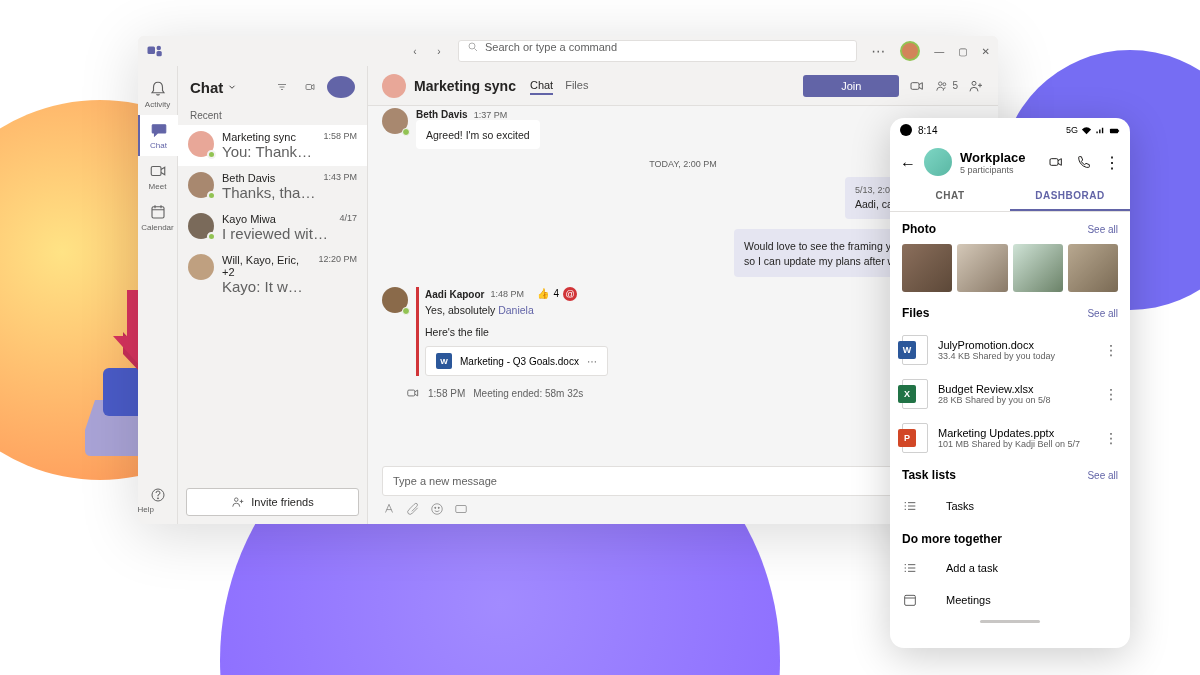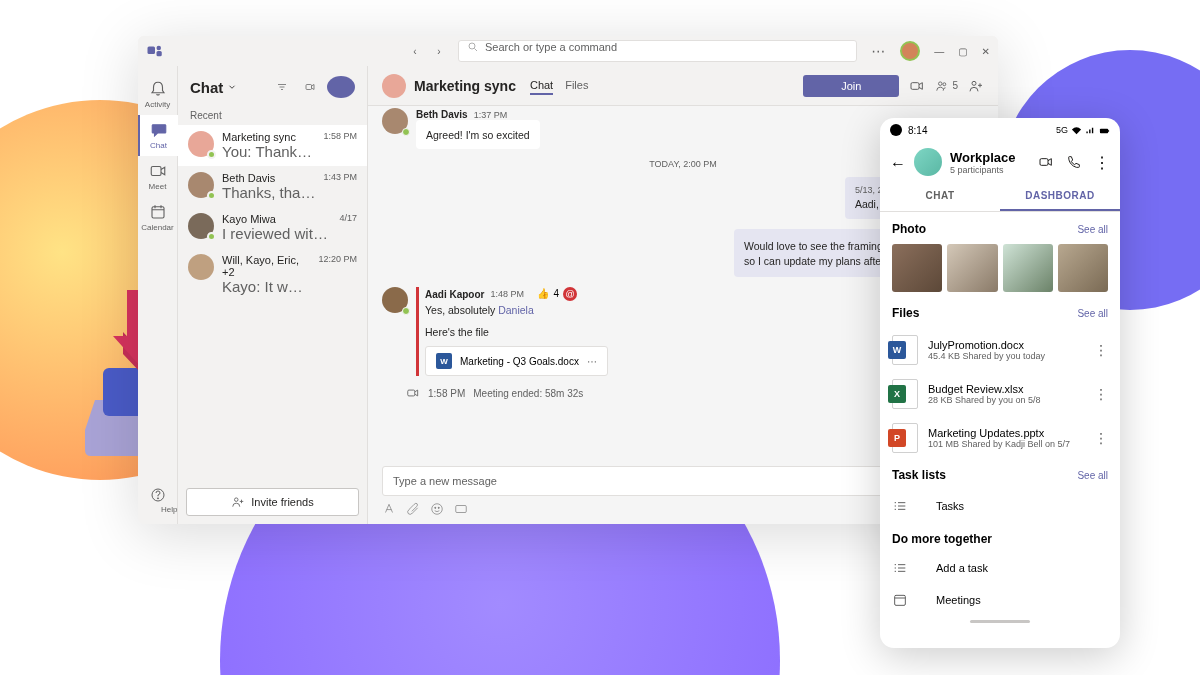--- a/index.html
+++ b/index.html
@@ -28,21 +28,21 @@
 
 .desk-body { display: flex; flex: 1; min-height: 0; }
 
 
 .rail { width: 40px; background: #f3f2f1; border-right: 1px solid #e1dfdd; display: flex; flex-direction: column; align-items: center; padding-top: 8px; }
 .rail-item { width: 40px; text-align: center; padding: 6px 0; color: #616161; font-size: 8px; cursor: pointer; }
 .rail-item.active { border-left: 2px solid #6264a7; background: #fff; color: #6264a7; }
 .rail-item svg { width: 18px; height: 18px; display: block; margin: 0 auto 2px; stroke: currentColor; fill: none; stroke-width: 1.5; }
 .rail-item.active svg { fill: #6264a7; stroke: #6264a7; }
 .rail-spacer { flex: 1; }
-.rail-help { width: 40px; text-align: right; padding: 10px 0; color: #616161; font-size: 8px; }
+.rail-help { width: 40px; text-align: left; padding: 10px 0; color: #616161; font-size: 8px; }
 .rail-help svg { width: 16px; height: 16px; display: block; margin: 0 auto 2px; stroke: currentColor; fill: none; stroke-width: 1.5; }
 
 
 .chatlist { width: 190px; background: #f3f2f1; border-right: 1px solid #e1dfdd; display: flex; flex-direction: column; }
 .chatlist-hdr { display: flex; align-items: center; padding: 10px 12px; }
 .chatlist-hdr h2 { font-size: 15px; font-weight: 700; color: #252423; }
 .chatlist-hdr svg.caret { width: 10px; height: 10px; margin-left: 4px; }
 .chatlist-hdr .hdr-actions { margin-left: auto; display: flex; gap: 6px; }
 .hdr-act { width: 22px; height: 22px; border-radius: 50%; display: flex; align-items: center; justify-content: center; font-size: 11px; }
 .hdr-act.compose { background: #6264a7; color: #fff; }
@@ -94,21 +94,21 @@
 .file-attach .word-icon { width: 16px; height: 16px; background: #2b579a; border-radius: 2px; display: flex; align-items: center; justify-content: center; color: #fff; font-size: 8px; font-weight: bold; }
 .meeting-ended { display: flex; align-items: center; gap: 8px; font-size: 10px; color: #616161; margin: 6px 24px; }
 .meeting-ended svg { width: 14px; height: 14px; }
 
 .compose { padding: 8px 14px; }
 .compose-box { background: #fff; border: 1px solid #e1dfdd; border-radius: 3px; padding: 8px 10px; font-size: 11px; color: #616161; }
 .compose-tools { display: flex; gap: 10px; margin-top: 6px; color: #616161; }
 .compose-tools svg { width: 14px; height: 14px; stroke: currentColor; fill: none; }
 
 
-.mobile { position: absolute; right: 80px; top: 118px; width: 240px; height: 530px; background: #fff; border-radius: 14px; box-shadow: 0 8px 40px rgba(0,0,0,0.2); z-index: 5; overflow: hidden; display: flex; flex-direction: column; }
+.mobile { position: absolute; right: 70px; top: 118px; width: 240px; height: 530px; background: #fff; border-radius: 14px; box-shadow: 0 8px 40px rgba(0,0,0,0.2); z-index: 5; overflow: hidden; display: flex; flex-direction: column; }
 .m-status { height: 24px; display: flex; align-items: center; padding: 0 10px; font-size: 10px; }
 .m-status .dot { width: 12px; height: 12px; border-radius: 50%; background: #000; margin-right: 6px; }
 .m-status .right { margin-left: auto; display: flex; gap: 3px; align-items: center; font-size: 9px; }
 .m-status .right svg { width: 11px; height: 11px; fill: #000; }
 
 .m-hdr { display: flex; align-items: center; padding: 6px 10px; gap: 8px; }
 .m-hdr .back { font-size: 16px; }
 .m-hdr .m-av { width: 28px; height: 28px; border-radius: 50%; background: linear-gradient(135deg,#7ed6c4,#5ab7a4); }
 .m-hdr .m-title { font-size: 13px; font-weight: 600; }
 .m-hdr .m-sub { font-size: 9px; color: #616161; }
@@ -470,21 +470,21 @@
       <h4>Files</h4>
       <a>See all</a>
     </div>
     <div class="m-file">
       <div class="m-file-wrap">
           <div class="page"></div>
           <div class="badge" style="background:#2b579a">W</div>
         </div>
       <div>
           <div class="m-file-name">JulyPromotion.docx</div>
-          <div class="m-file-meta">45.4 KB Shared by you today</div>
+          <div class="m-file-meta">33.4 KB Shared by you today</div>
         </div>
       <span class="more">⋮</span>
     </div>
     <div class="m-file">
       <div class="m-file-wrap">
           <div class="page"></div>
           <div class="badge" style="background:#217346">X</div>
         </div>
       <div>
           <div class="m-file-name">Budget Review.xlsx</div>

